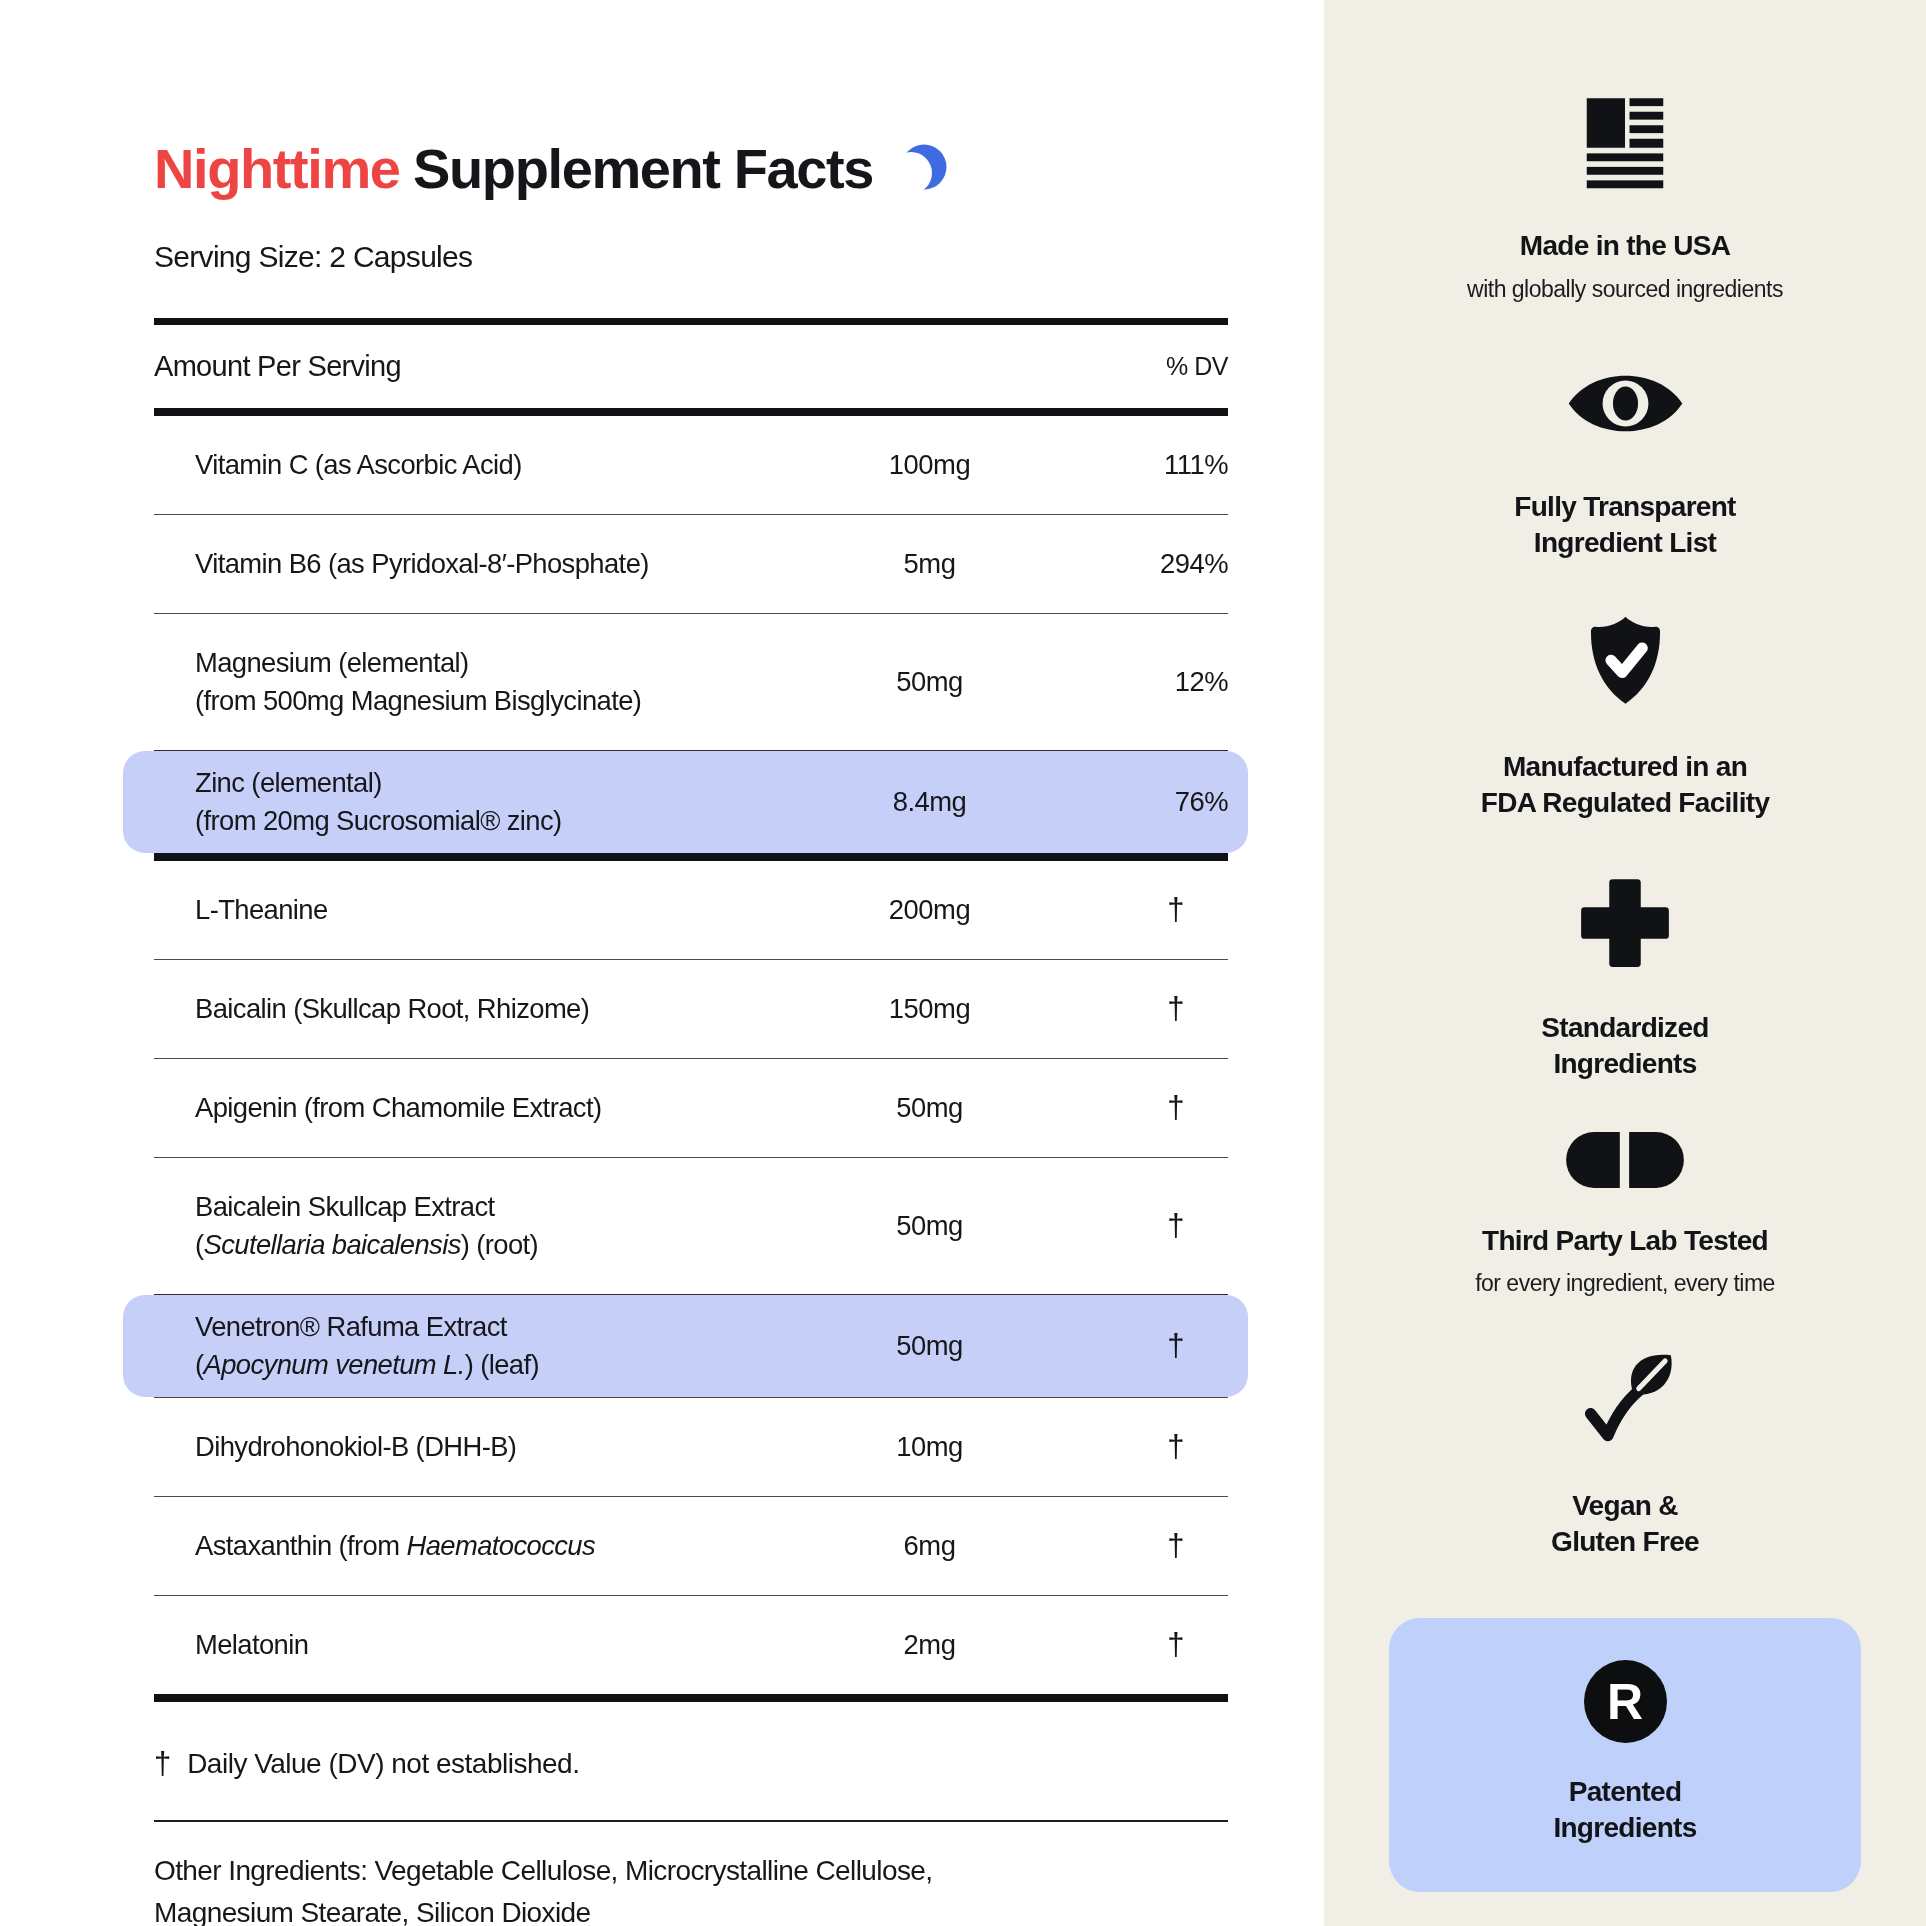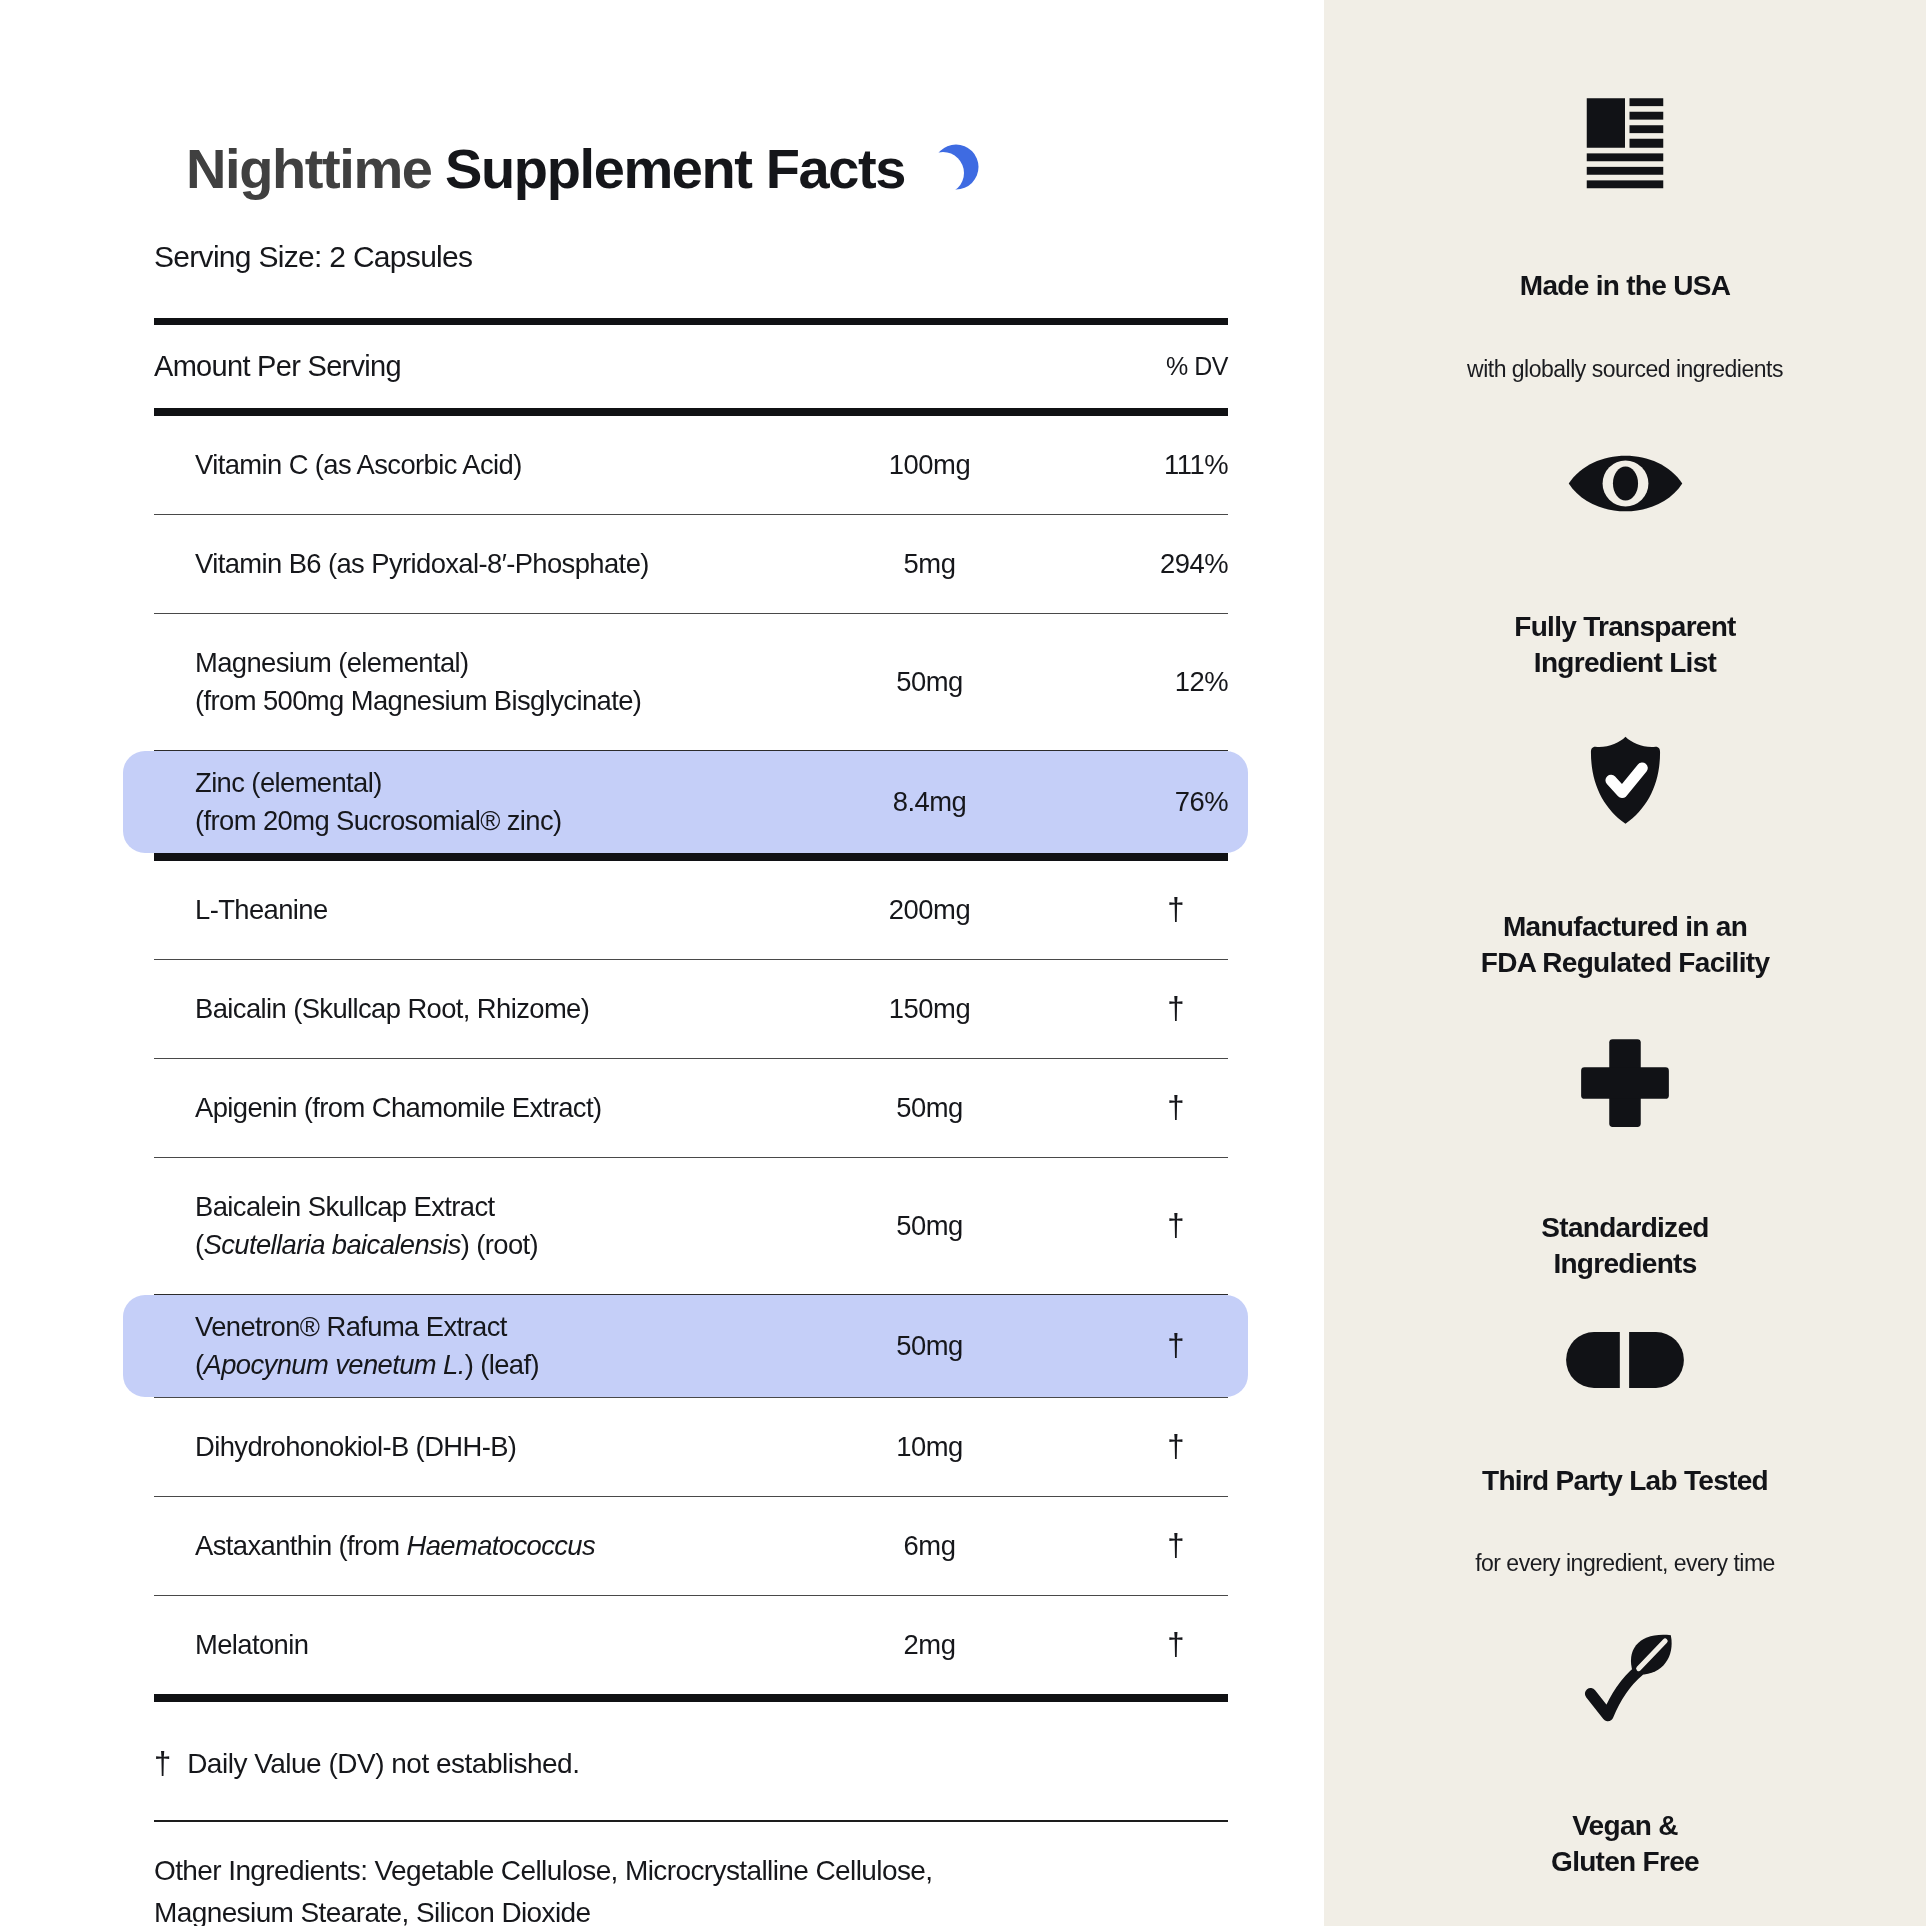--- a/index.html
+++ b/index.html
@@ -3,21 +3,21 @@
 <meta charset="utf-8">
 <style>
   html,body { margin:0; padding:0; }
   body { font-family:"Liberation Sans", sans-serif; color:#16171b; }
   .canvas { width:1926px; height:1926px; display:flex; overflow:hidden; background:#ffffff; }
 
   
   .left { width:1324px; flex:none; background:#ffffff; padding:140px 96px 0 154px; box-sizing:border-box; }
   .title-row { display:flex; align-items:flex-start; }
   .title { font-size:56px; font-weight:700; letter-spacing:-1.4px; line-height:58px; white-space:nowrap; }
-  .title .brand { color:#404040; margin-right:13.5px;margin-left:32px; }
+  .title .brand { color:#ef4444; margin-right:13.5px; }
   .title .rest { color:#15161a; }
   .moon-wrap { margin-left:25px; margin-top:2.9px; }
   .serving { margin-top:42px; font-size:30px; font-weight:500; letter-spacing:-0.7px; }
 
   .facts { margin-top:44px; }
   .bar { height:6.7px; background:#101114; }
   .bar-head { height:8.7px; }
   .bar-mid { height:7.7px; }
   .thead { display:flex; align-items:center; padding:25px 0; }
   .thead-left { flex:1; font-size:29px; font-weight:500; letter-spacing:-0.7px; }
@@ -36,21 +36,21 @@
   .row-dv.dagger { font-size:31px; padding-right:44px; box-sizing:border-box; font-weight:400; }
 
   .footnote { display:flex; align-items:center; padding:44px 0 38px 0; font-size:28px; letter-spacing:-0.5px; }
   .footnote .dg { font-size:31px; margin-right:16.4px; }
   .rule-med { height:2.4px; background:#1d1d1d; }
   .other { margin-top:28px; font-size:28px; line-height:42px; letter-spacing:-0.6px; white-space:pre-line; }
 
   
   .right { width:602px; flex:none; background:#f1eee6; box-sizing:border-box;
            display:flex; flex-direction:column; align-items:center; text-align:center; padding-top:87px; }
-  .badge { display:flex; flex-direction:column; align-items:center;gap:40px; }
+  .badge { display:flex; flex-direction:column; align-items:center; }
   .badge + .badge { margin-top:48px; }
   .badge-icon { margin-bottom:33px; display:flex; align-items:center; justify-content:center; }
   .badge-title { font-size:28px; font-weight:700; line-height:36px; letter-spacing:-0.7px; color:#131418; white-space:pre-line; }
   .badge-sub { margin-top:11.6px; font-size:23px; font-weight:400; letter-spacing:-0.5px; color:#1b1c20; }
   .card { margin-top:58px; width:472px; box-sizing:border-box; background:#bfd1fa; border-radius:31px;
           padding:42px 19px 46px 19px; display:flex; flex-direction:column; align-items:center; }
   .r-circle { width:83px; height:83px; border-radius:50%; background:#0d0e10; color:#ffffff;
               display:flex; align-items:center; justify-content:center;
               font-size:50px; font-weight:700; margin-bottom:31px; }
   svg { display:block; }

